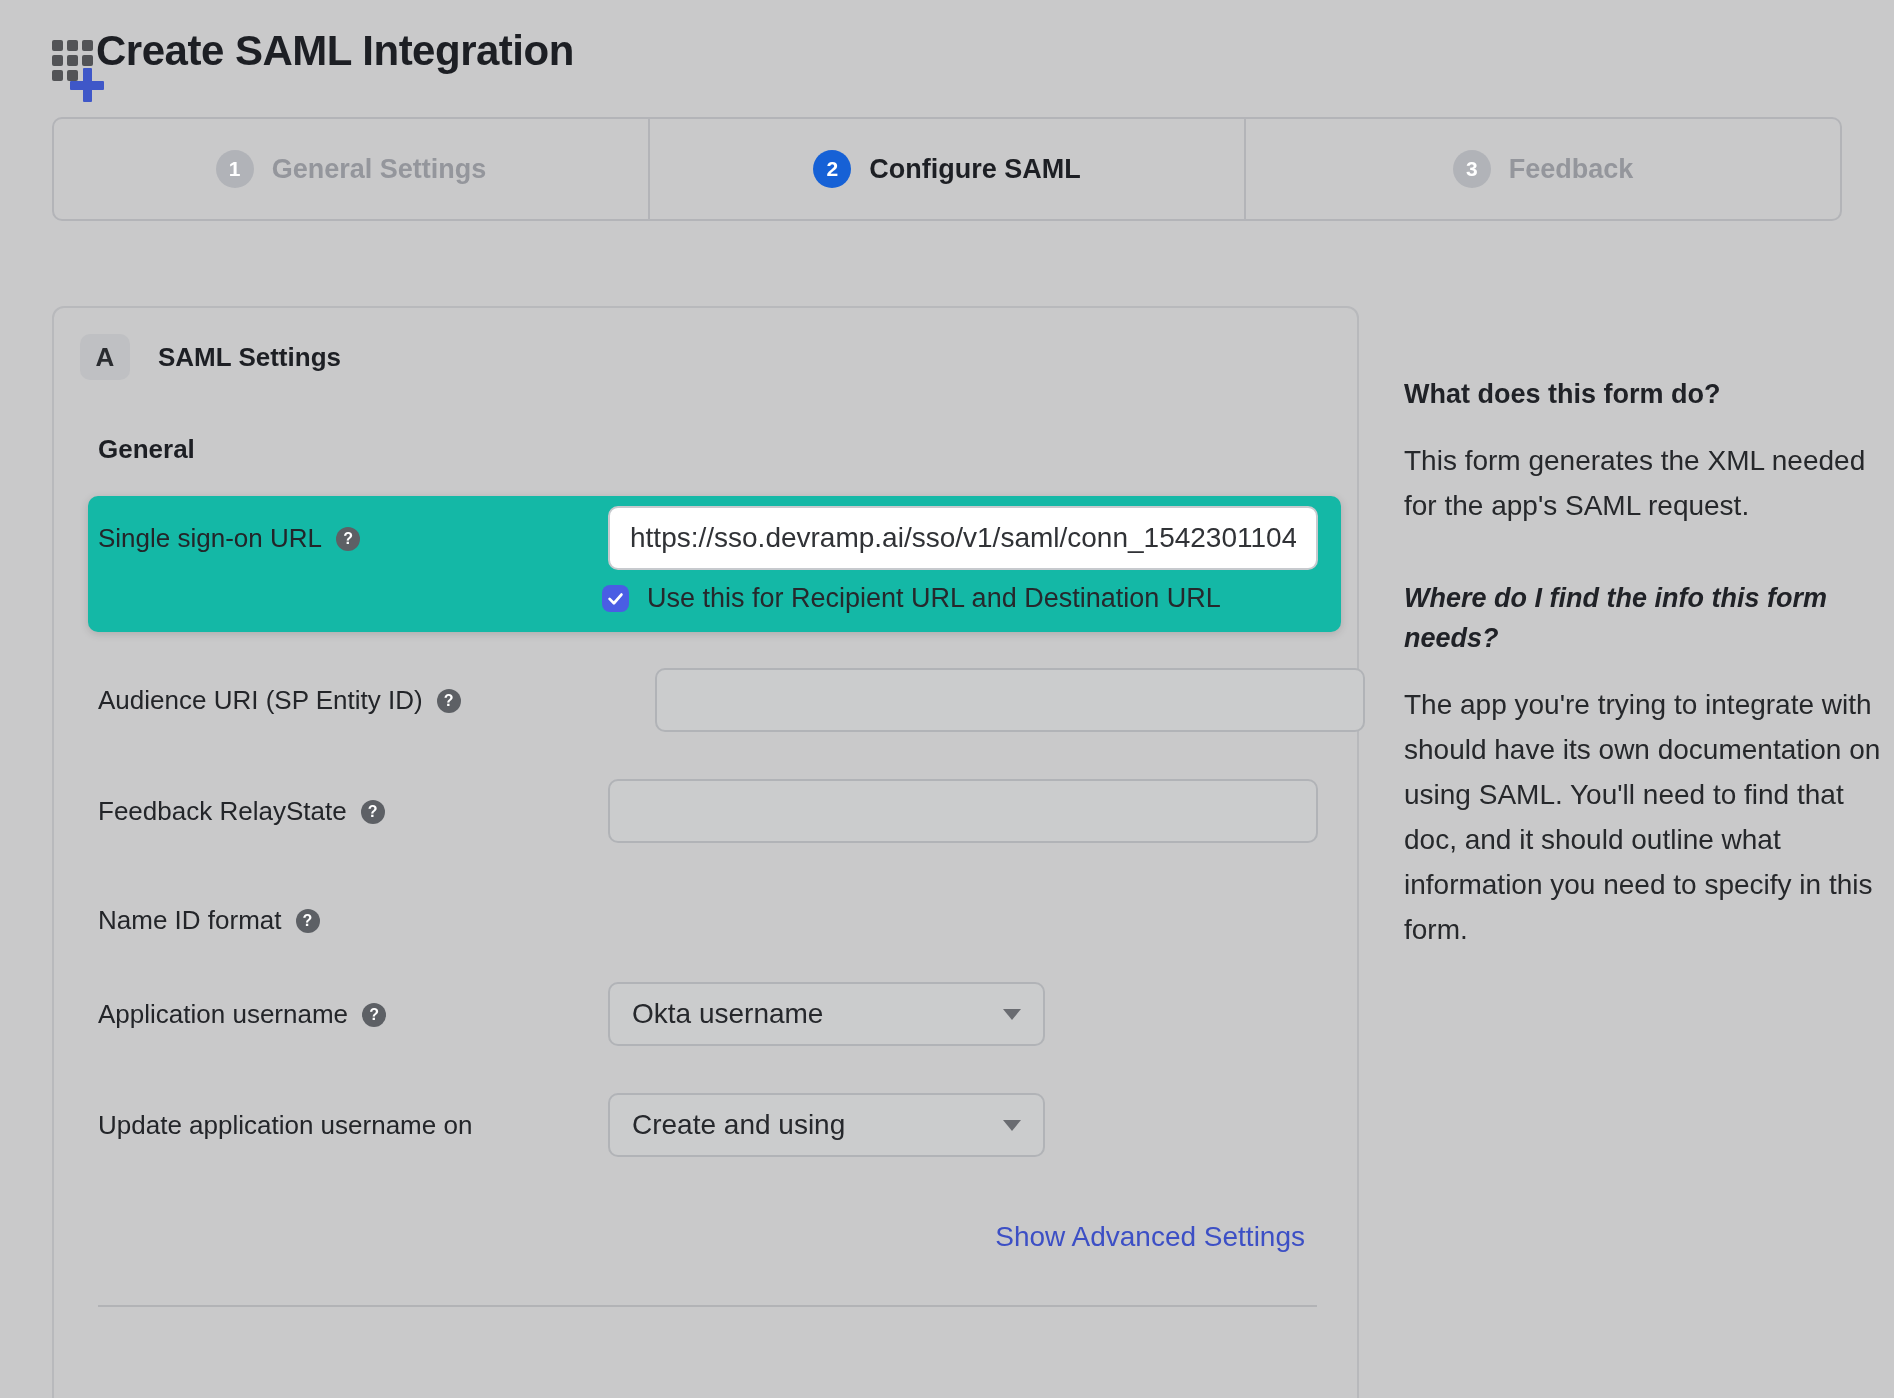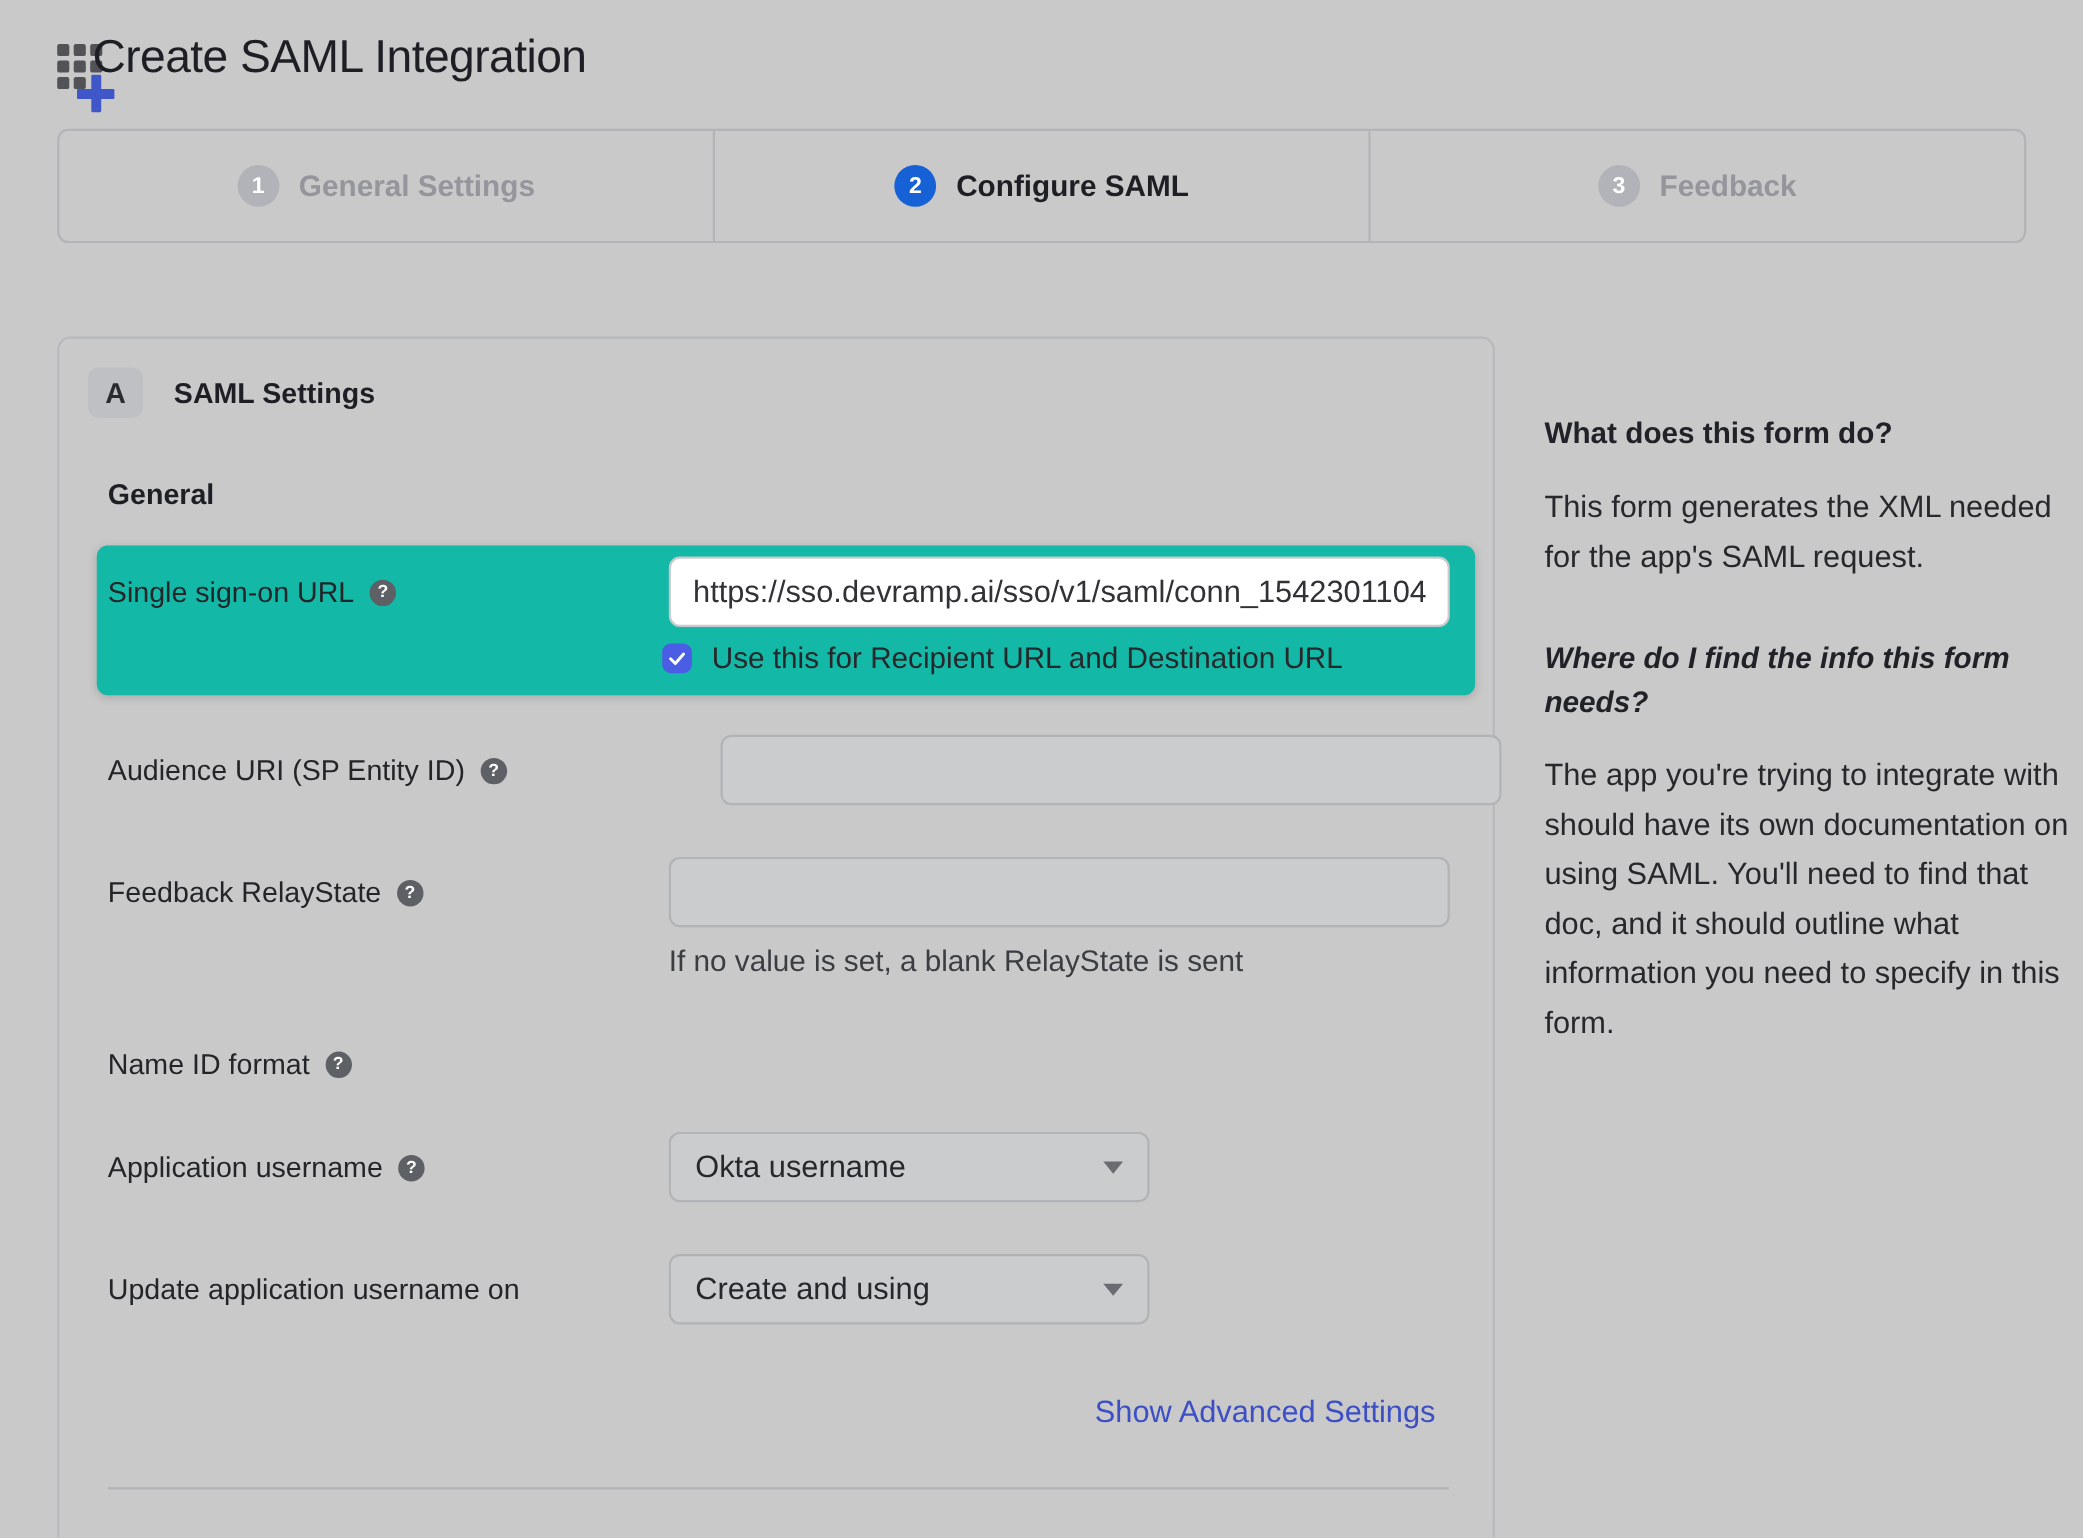--- a/index.html
+++ b/index.html
@@ -26,21 +26,21 @@
     color:var(--dark);
   }
   
   .app-icon{position:absolute;left:52px;top:40px;width:46px;height:46px;}
   .app-icon .grid{display:grid;grid-template-columns:repeat(3,11px);grid-template-rows:repeat(3,11px);gap:4px;}
   .app-icon .sq{background:#525356;border-radius:2px;}
   .plus{position:absolute;left:18px;top:28px;width:34px;height:34px;}
   .plus:before,.plus:after{content:"";position:absolute;background:var(--plus-blue);border-radius:1px;}
   .plus:before{left:13px;top:0;width:9px;height:34px;}
   .plus:after{left:0;top:13px;width:34px;height:9px;}
-  .page-title{position:absolute;left:84px;top:27px;font-size:42px;font-weight:400;letter-spacing:-0.5px;color:var(--dark);}
+  .page-title{position:absolute;left:96px;top:27px;font-size:42px;font-weight:700;letter-spacing:-0.5px;color:var(--dark);}
 
   
   .steps{
     position:absolute;left:52px;top:117px;width:1790px;height:104px;
     border:2px solid var(--border-strong);border-radius:10px;display:flex;
   }
   .step{flex:1;display:flex;align-items:center;justify-content:center;gap:18px;cursor:default;}
   .step + .step{border-left:2px solid var(--border-strong);}
   .step-circle{
     width:38px;height:38px;border-radius:50%;background:#b1b3b8;color:#ffffff;
@@ -191,21 +191,20 @@
         </div>
       </div>
 
       <div class="form-row row-gap-47">
         <div class="form-label">
           <span>Feedback RelayState</span>
           <span class="help-icon">?</span>
         </div>
         <div>
           <input class="text-input" type="text" value="" style="">
-          <div class="hint">If no value is set, a blank RelayState is sent</div>
         </div>
       </div>
 
       <div class="form-row row-gap-45">
         <div class="form-label">
           <span>Name ID format</span>
           <span class="help-icon">?</span>
         </div>
       </div>
 

